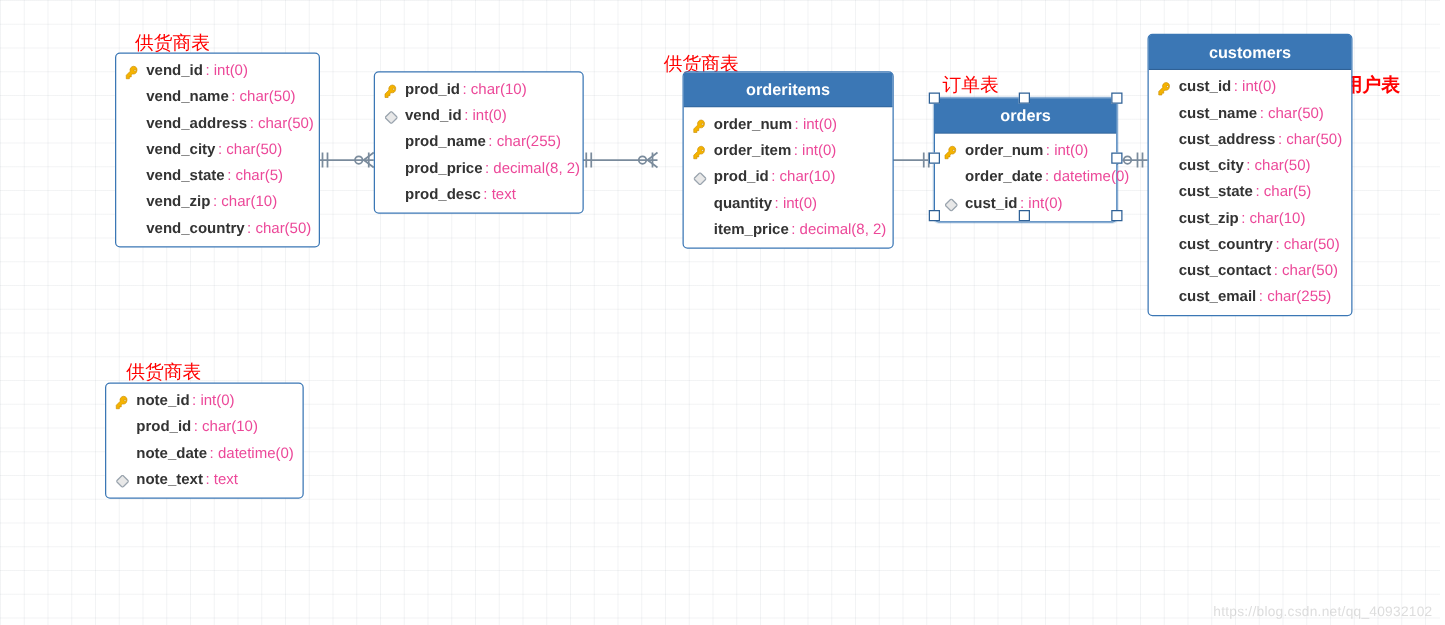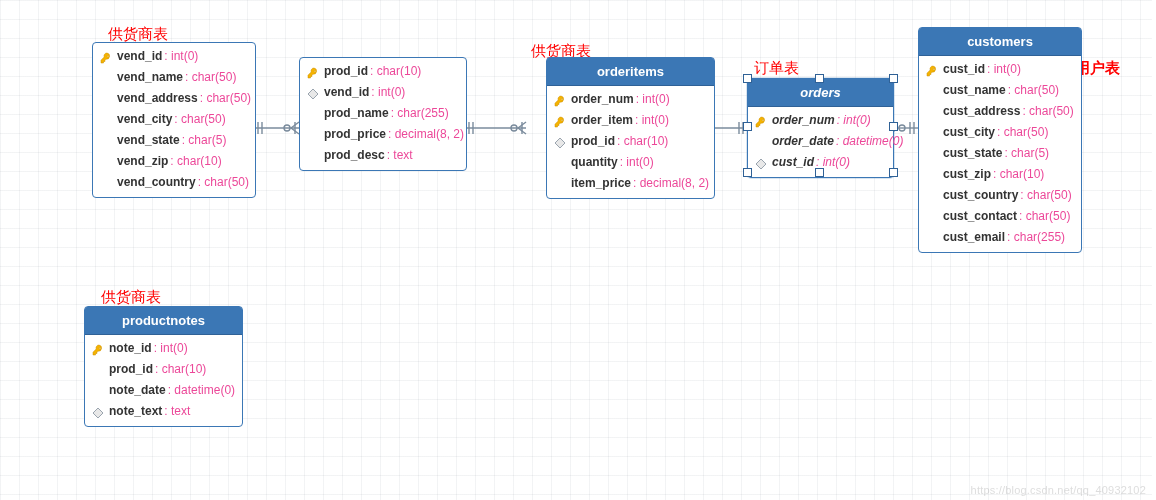--- a/index.html
+++ b/index.html
@@ -270,21 +270,21 @@
         <div class="col">
           <span class="icon"></span>
           <span class="name">item_price</span>
           <span class="type">: decimal(8, 2)</span>
         </div>
       </div>
   </div>
 
   <div class="annotation" style="left:754px; top:59px;">订单表</div>
 
-  <div class="table selected" style="left:747px; top:78px; width:145px;font-style:italic;">
+  <div class="table selected" style="left:747px; top:78px; width:145px;">
     <div class="title">orders</div>
     <div class="cols" id="cols-orders">
         <div class="col">
           <span class="icon">
             <svg width="12" height="12" viewBox="0 0 24 24">
               <path fill="#f5b301" stroke="#c98c00" stroke-width="1" d="M14 2a6 6 0 0 0-5.65 8L2 16.35V22h5v-3h3v-3l1.65-1.65A6 6 0 1 0 14 2zm2 5a1.5 1.5 0 1 1 0 3 1.5 1.5 0 0 1 0-3z"></path>
             </svg>
           </span>
           <span class="name">order_num</span>
           <span class="type">: int(0)</span>
@@ -368,21 +368,20 @@
           <span class="icon"></span>
           <span class="name">cust_email</span>
           <span class="type">: char(255)</span>
         </div>
       </div>
   </div>
 
   <div class="annotation" style="left:101px; top:288px;">供货商表</div>
 
   <div class="table" style="left:84px; top:306px; width:157px;">
-    <div class="title">productnotes</div>
     <div class="cols" id="cols-productnotes">
         <div class="col">
           <span class="icon">
             <svg width="12" height="12" viewBox="0 0 24 24">
               <path fill="#f5b301" stroke="#c98c00" stroke-width="1" d="M14 2a6 6 0 0 0-5.65 8L2 16.35V22h5v-3h3v-3l1.65-1.65A6 6 0 1 0 14 2zm2 5a1.5 1.5 0 1 1 0 3 1.5 1.5 0 0 1 0-3z"></path>
             </svg>
           </span>
           <span class="name">note_id</span>
           <span class="type">: int(0)</span>
         </div>

